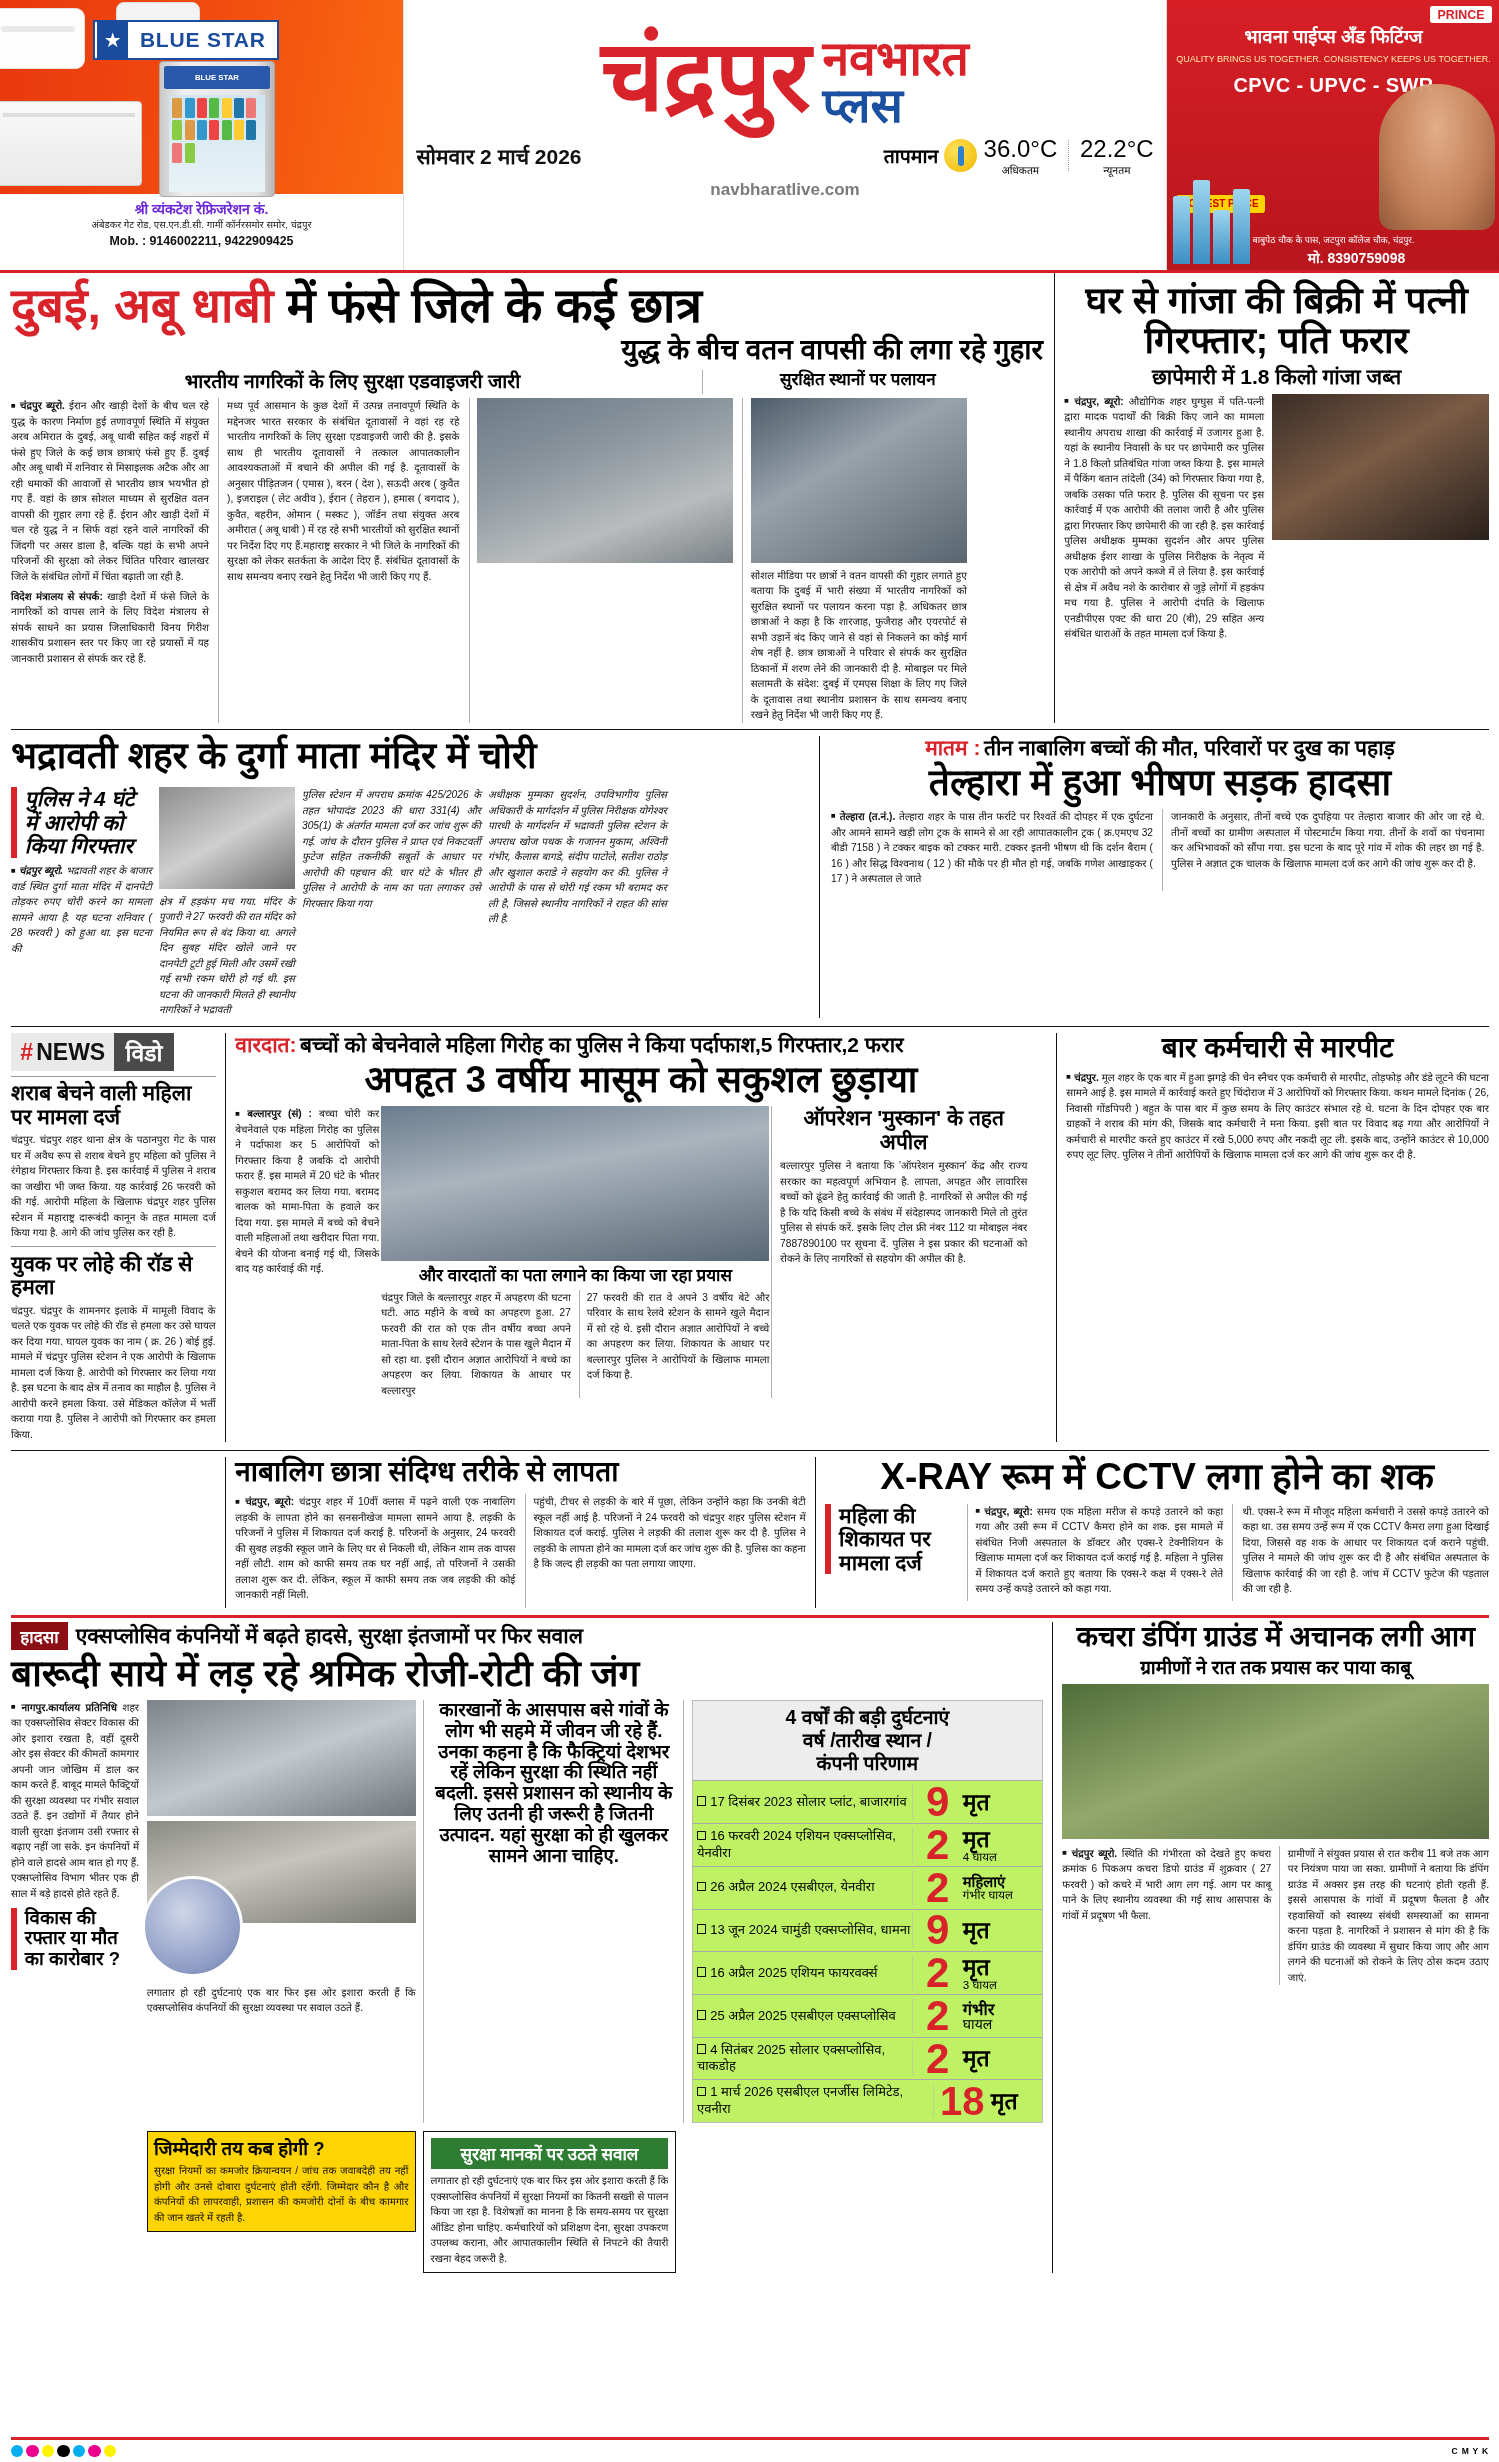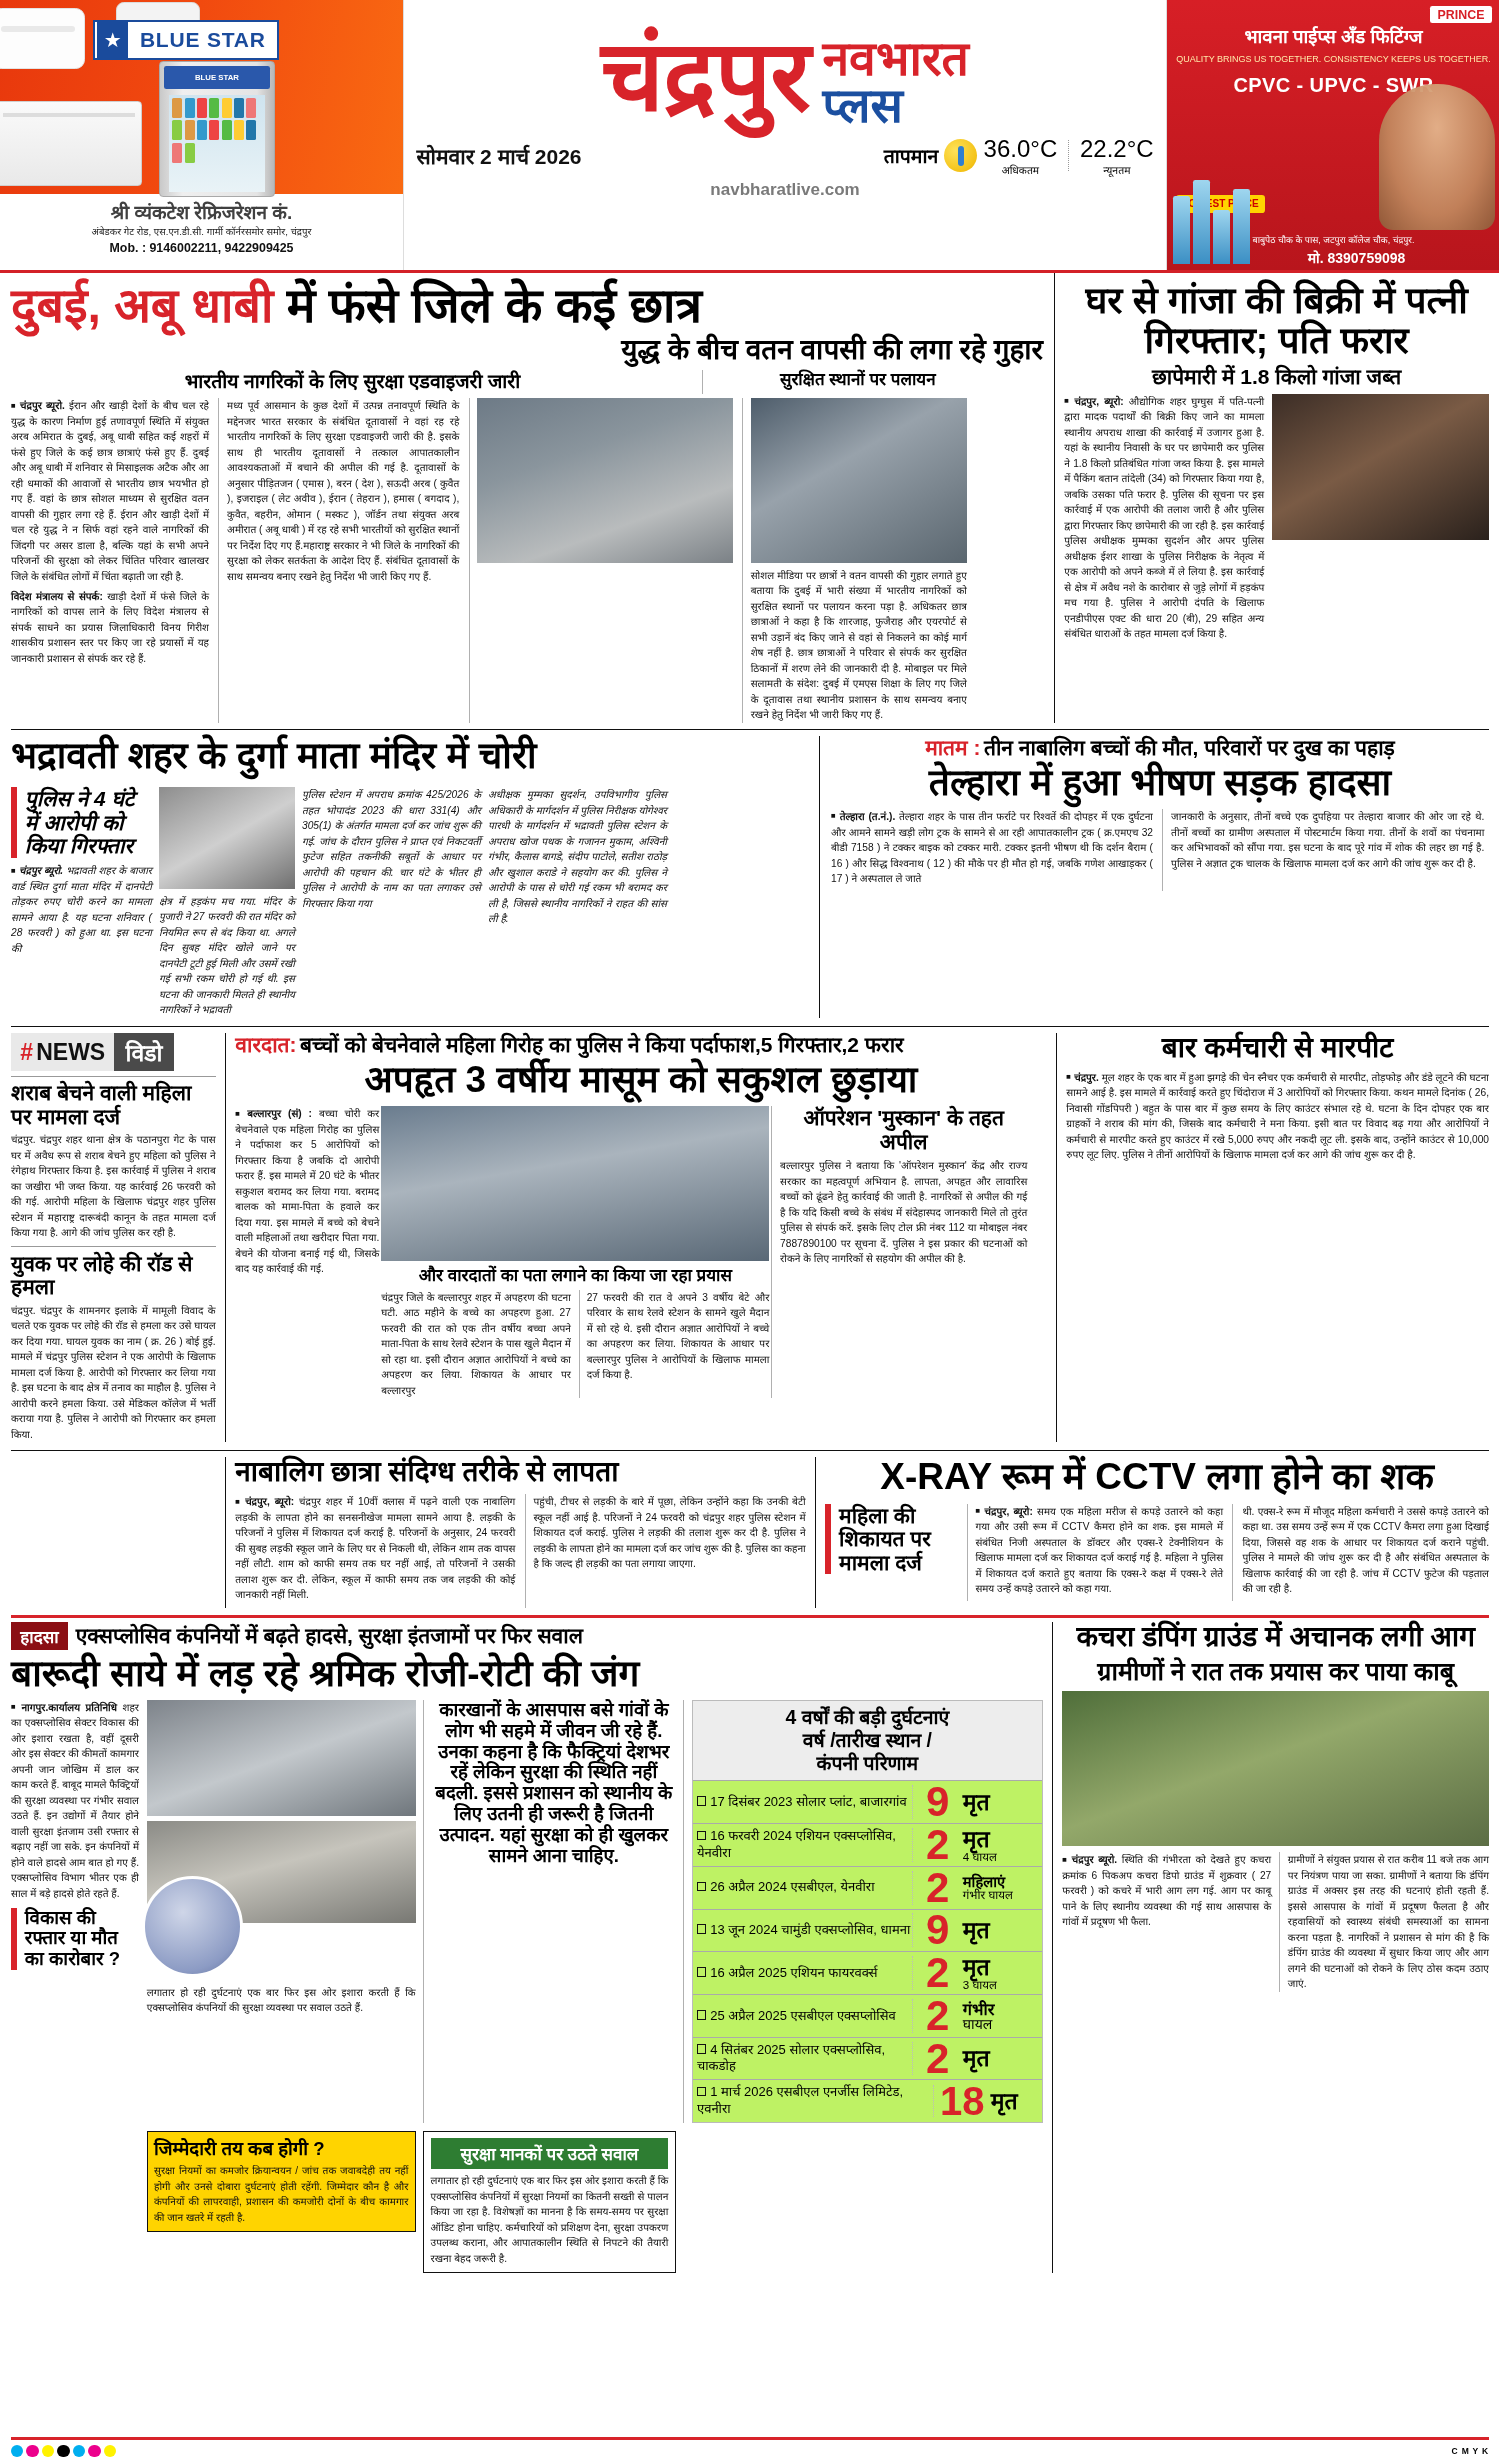--- a/index.html
+++ b/index.html
@@ -65,21 +65,21 @@
   .bottles { display:flex; flex-wrap:wrap; gap:2.3px; padding:3.1px; }
   .bottle { width:10px; height:20px; border-radius:1.6px; }
   .chest-freezer {
     position:absolute; left:-4.7px; top:101px; width:147px; height:85px;
     background: linear-gradient(180deg,#fafafa,#e9e9e9); border:1.6px solid #cfcfcf; border-radius:3.9px;
   }
   .chest-freezer::before{content:'';position:absolute;left:6.2px;top:11px;right:6.2px;height:3.9px;background:#ddd;}
   .ad-left-bottom {
     background: #fff; padding: 4.7px 6.2px 0 6.2px; text-align: center;
   }
-  .ad-shop-name { font-weight: bold; font-size: 19px; color: #404040; }
+  .ad-shop-name { font-weight: bold; font-size: 14px; color: #6d28d9; }
   .ad-shop-sub { font-size: 9.7px; color: #222; line-height: 1.32; margin-top: 1.6px; }
   .ad-shop-mob { font-weight: bold; font-size: 12.4px; color: #111; margin-top: 2.3px; }
 
   .masthead-center {
     flex: 1; display: flex; flex-direction: column; align-items: center;
     justify-content: flex-start; padding-top: 30px; position: relative;
   }
   .title-row { display:flex; align-items: flex-start; gap: 12.4px; }
   .title-main {
     font-size: 99px; color: #d8232a; font-weight: bold; line-height: 0.92;
@@ -606,21 +606,21 @@
             <div class="safety-title">सुरक्षा मानकों पर उठते सवाल</div>
             <div class="body-txt" style="margin-top:4.7px;">लगातार हो रही दुर्घटनाएं एक बार फिर इस ओर इशारा करती हैं कि एक्सप्लोसिव कंपनियों में सुरक्षा नियमों का कितनी सख्ती से पालन किया जा रहा है. विशेषज्ञों का मानना है कि समय-समय पर सुरक्षा ऑडिट होना चाहिए. कर्मचारियों को प्रशिक्षण देना, सुरक्षा उपकरण उपलब्ध कराना, और आपातकालीन स्थिति से निपटने की तैयारी रखना बेहद जरूरी है.</div>
           </div>
         </div>
         <div style="width:365px;"></div>
       </div>
     </div>
 
     <div style="width:448px;padding:0 11px 0 9.3px;border-left:1.6px solid #111;">
       <div class="hl-md" style="text-align:center;">कचरा डंपिंग ग्राउंड में अचानक लगी आग</div>
-      <div class="hl-sm" style="text-align:center;margin-top:3.9px;font-size:25px;">ग्रामीणों ने रात तक प्रयास कर पाया काबू</div>
+      <div class="hl-sm" style="text-align:center;margin-top:3.9px;font-size:19px;">ग्रामीणों ने रात तक प्रयास कर पाया काबू</div>
       <div class="photo fire" style="height:155px;width:100%;margin-top:6.2px;"></div>
       <div style="display:flex;gap:7.8px;margin-top:6.2px;">
         <div style="flex:1;">
           <div class="body-txt">
             <p><span class="byline-sq" style="font-weight:bold;">चंद्रपुर ब्यूरो.</span>
                <span>स्थिति की गंभीरता को देखते हुए कचरा क्रमांक 6 पिकअप कचरा डिपो ग्राउंड में शुक्रवार ( 27 फरवरी ) को कचरे में भारी आग लग गई. आग पर काबू पाने के लिए स्थानीय व्यवस्था की गई साथ आसपास के गांवों में प्रदूषण भी फैला.</span></p>
           </div>
         </div>
         <div style="flex:1;" class="vdiv">
           <div class="body-txt" style="padding-left:7.8px;">ग्रामीणों ने संयुक्त प्रयास से रात करीब 11 बजे तक आग पर नियंत्रण पाया जा सका. ग्रामीणों ने बताया कि डंपिंग ग्राउंड में अक्सर इस तरह की घटनाएं होती रहती हैं. इससे आसपास के गांवों में प्रदूषण फैलता है और रहवासियों को स्वास्थ्य संबंधी समस्याओं का सामना करना पड़ता है. नागरिकों ने प्रशासन से मांग की है कि डंपिंग ग्राउंड की व्यवस्था में सुधार किया जाए और आग लगने की घटनाओं को रोकने के लिए ठोस कदम उठाए जाएं.</div>

